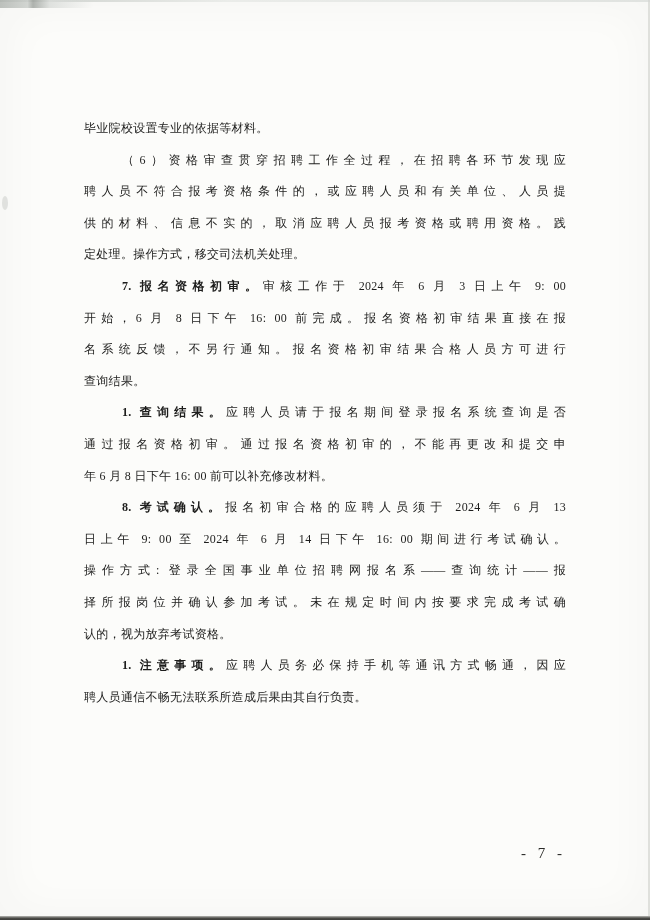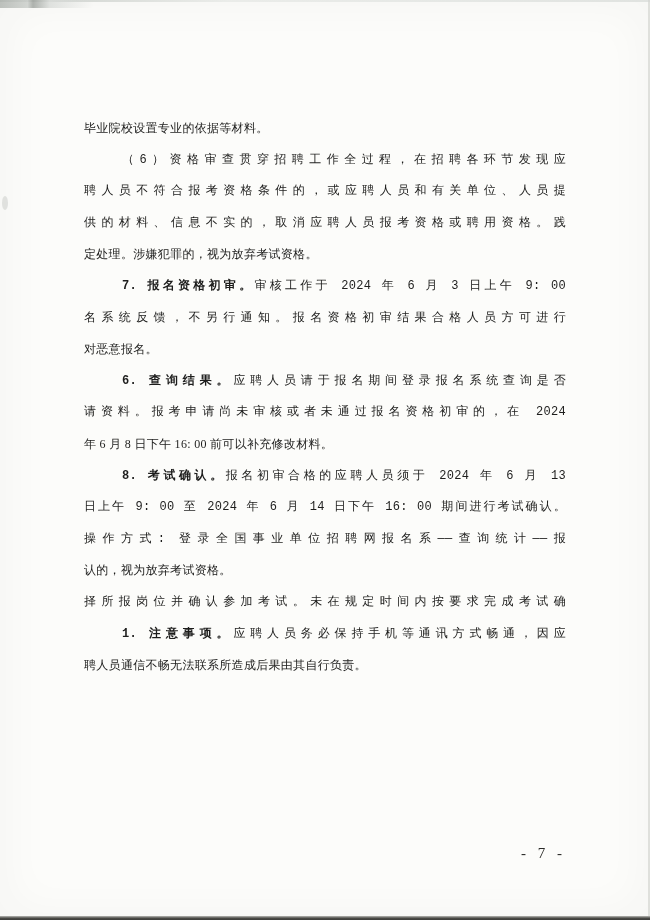--- a/index.html
+++ b/index.html
@@ -71,21 +71,20 @@
     line-height: 31.6px;
     white-space: nowrap;
     text-align: left;
     letter-spacing: 0.3px;
   }
   .line.justify {
     text-align: justify;
     text-align-last: justify;
     text-justify: inter-character;
     white-space: normal;
-    font-family: Liberation Mono, monospace;
   }
   .line.indent {
     padding-left: 38px;
   }
   .line b {
     font-weight: 700;
   }
   .page-number {
     position: absolute;
     top: 845px;
@@ -105,30 +104,31 @@
   <div class="smudge-top-left"></div>
   <div class="smudge-left"></div>
   <div class="edge-right"></div>
   <div class="edge-bottom"></div>
 
   <div class="text-block">
       <div class="line"><span>毕业院校设置专业的依据等材料。</span></div>
       <div class="line indent justify"><span>（6）资格审查贯穿招聘工作全过程，在招聘各环节发现应</span></div>
       <div class="line justify"><span>聘人员不符合报考资格条件的，或应聘人员和有关单位、人员提</span></div>
       <div class="line justify"><span>供的材料、信息不实的，取消应聘人员报考资格或聘用资格。践</span></div>
-      <div class="line"><span>定处理。涉嫌犯罪的，视为放弃考试资格。</span></div>
+      <div class="line"><span>定处理。操作方式，移交司法机关处理。</span></div>
       <div class="line indent justify"><b>7. 报名资格初审。</b><span>审核工作于 2024 年 6 月 3 日上午 9: 00</span></div>
+      <div class="line justify"><span>开始，6 月 8 日下午 16: 00 前完成。报名资格初审结果直接在报</span></div>
       <div class="line justify"><span>名系统反馈，不另行通知。报名资格初审结果合格人员方可进行</span></div>
-      <div class="line"><span>对恶意报名。</span></div>
-      <div class="line indent justify"><b>6. 查询结果。</b><span>应聘人员请于报名期间登录报名系统查询是否</span></div>
-      <div class="line justify"><span>请资料。报考申请尚未审核或者未通过报名资格初审的，在 2024</span></div>
+      <div class="line"><span>查询结果。</span></div>
+      <div class="line indent justify"><b>1. 查询结果。</b><span>应聘人员请于报名期间登录报名系统查询是否</span></div>
+      <div class="line justify"><span>通过报名资格初审。通过报名资格初审的，不能再更改和提交申</span></div>
       <div class="line"><span>年 6 月 8 日下午 16: 00 前可以补充修改材料。</span></div>
       <div class="line indent justify"><b>8. 考试确认。</b><span>报名初审合格的应聘人员须于 2024 年 6 月 13</span></div>
       <div class="line justify"><span>日上午 9: 00 至 2024 年 6 月 14 日下午 16: 00 期间进行考试确认。</span></div>
       <div class="line justify"><span>操作方式: 登录全国事业单位招聘网报名系——查询统计——报</span></div>
+      <div class="line justify"><span>择所报岗位并确认参加考试。未在规定时间内按要求完成考试确</span></div>
       <div class="line"><span>认的，视为放弃考试资格。</span></div>
-      <div class="line justify"><span>择所报岗位并确认参加考试。未在规定时间内按要求完成考试确</span></div>
       <div class="line indent justify"><b>1. 注意事项。</b><span>应聘人员务必保持手机等通讯方式畅通，因应</span></div>
       <div class="line"><span>聘人员通信不畅无法联系所造成后果由其自行负责。</span></div>
     </div>
 
   <div class="page-number">- 7 -</div>
 </div>
 
 </body></html>

